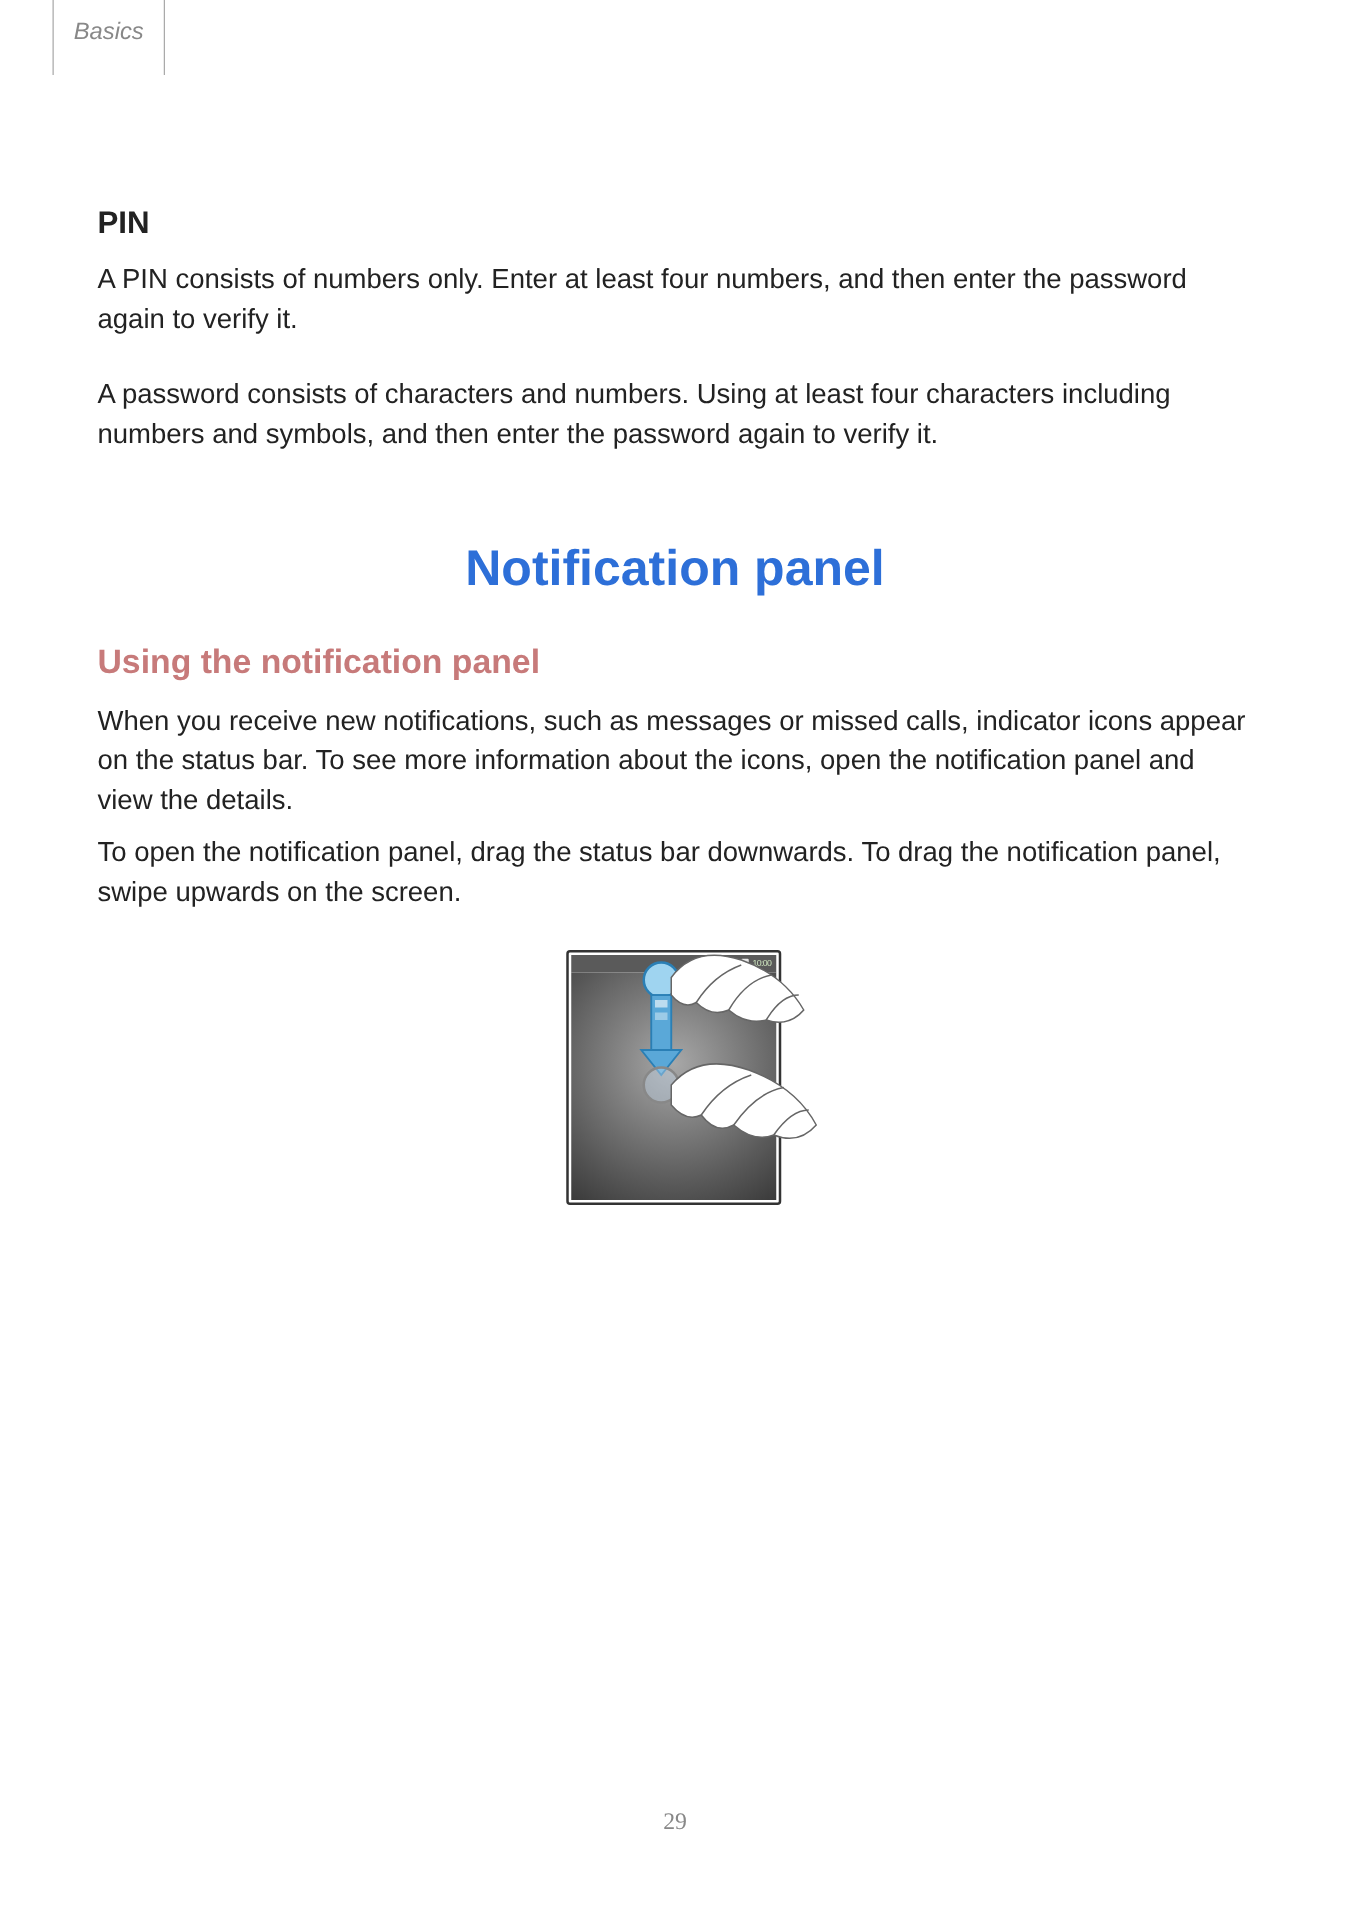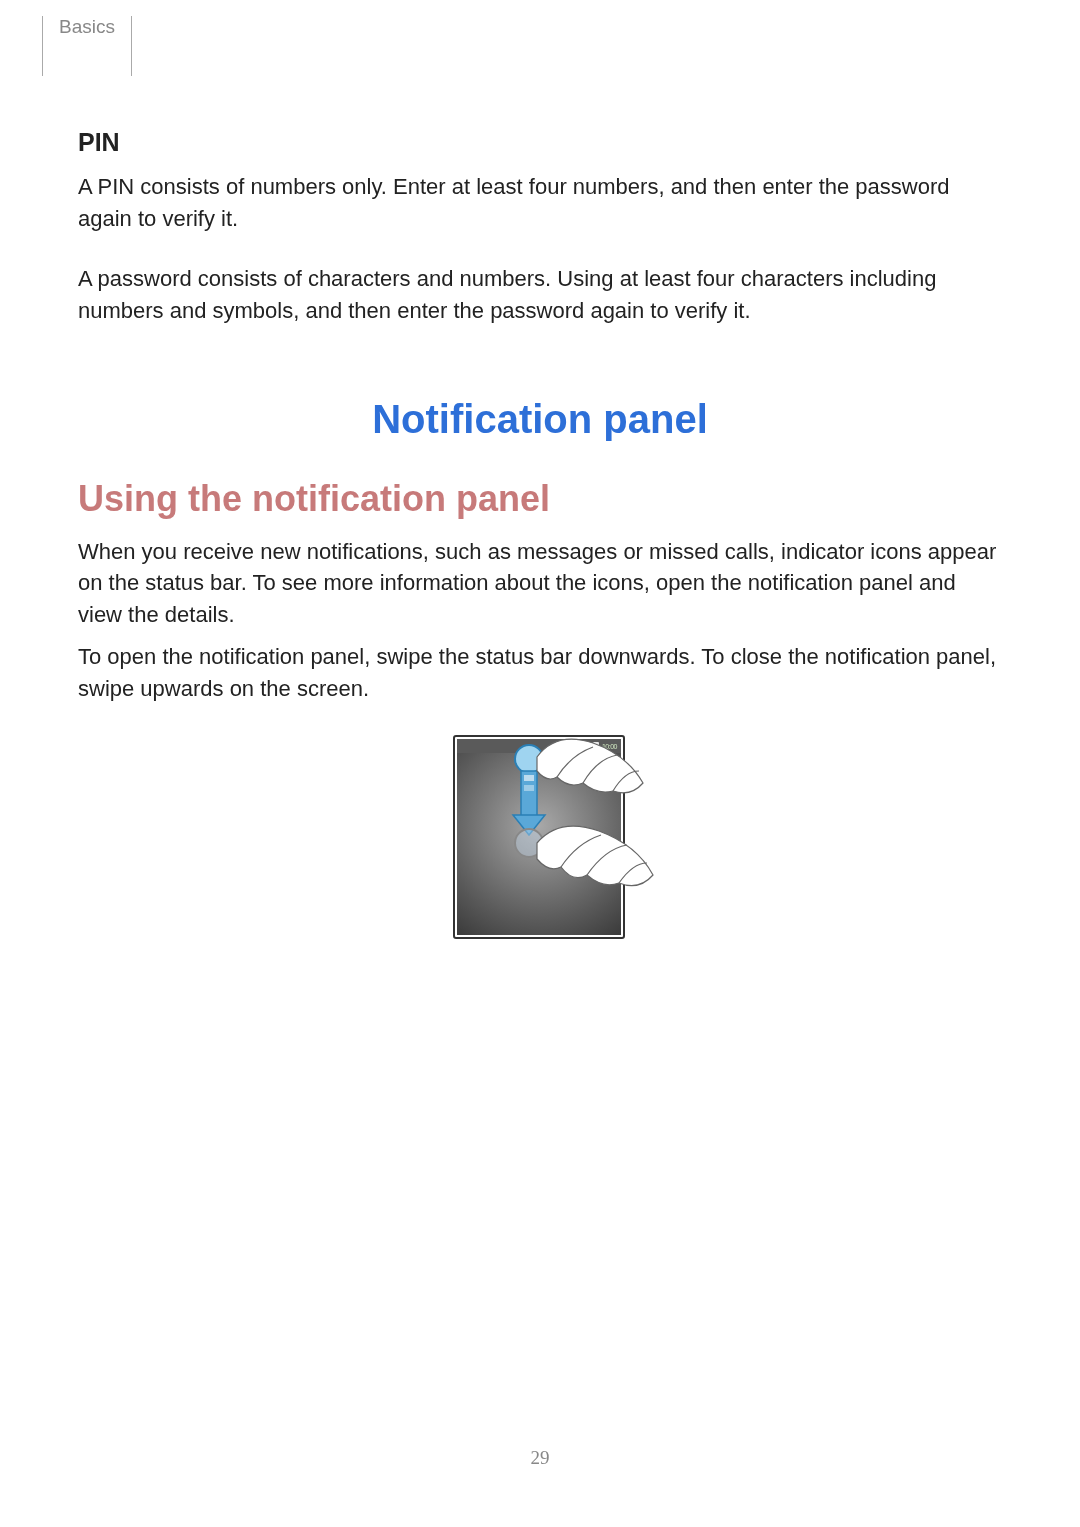--- a/index.html
+++ b/index.html
@@ -6,37 +6,39 @@
     body {
       font-family: -apple-system, BlinkMacSystemFont, "Segoe UI", Helvetica, Arial, sans-serif;
       background: #fff;
       width: 1080px;
       height: 1527px;
       position: relative;
       color: #222;
     }
     .header-tab {
       position: absolute;
-      top: 16px;
+      top: 0;
       left: 42px;
       height: 60px;
       border-left: 1.5px solid #aaa;
       border-right: 1.5px solid #aaa;
       padding: 0 16px;
       display: flex;
-      align-items: flex-start;
+      align-items: center;
       padding-bottom: 8px;
+      font-style: italic;
     }
     .breadcrumb {
       color: #888;
       font-size: 19px;
       font-weight: 400;
     }
     .content {
       padding: 100px 78px 0 78px;
+      margin-top: 36px;
     }
     .sub-heading {
       font-size: 25px;
       font-weight: 700;
       color: #222;
       margin-top: 28px;
       margin-bottom: 14px;
     }
     .body-text {
       font-size: 22px;
@@ -51,21 +53,21 @@
     }
     .main-title {
       font-size: 40px;
       font-weight: 700;
       color: #2d6fd8;
       margin-top: 70px;
       margin-bottom: 36px;
       text-align: center;
     }
     .sub-title {
-      font-size: 36px;
+      font-size: 27px;
       font-weight: 700;
       color: #c77a7a;
       margin-bottom: 16px;
     }
     .para { margin-bottom: 10px; }
     .figure-wrap {
       display: flex;
       justify-content: center;
       margin-top: 30px;
     }
@@ -137,21 +139,21 @@
   <div class="section-block">
     <div class="body-text">A password consists of characters and numbers. Using at least four characters including numbers and symbols, and then enter the password again to verify it.</div>
   </div>
 
   <div class="section-block">
   </div>
 
   <div class="main-title">Notification panel</div>
   <div class="sub-title">Using the notification panel</div>
   <div class="body-text para">When you receive new notifications, such as messages or missed calls, indicator icons appear on the status bar. To see more information about the icons, open the notification panel and view the details.</div>
-  <div class="body-text para">To open the notification panel, swipe the status bar downwards. To close the notification panel, swipe upwards on the screen.</div>
+  <div class="body-text para">To open the notification panel, drag the status bar downwards. To drag the notification panel, swipe upwards on the screen.</div>
 
   <div class="figure-wrap">
     <div class="device-illustration">
       <div class="device-frame">
         <div class="device-bar">
           <div class="bar-icon"></div>
           <span class="bar-time">10:00</span>
         </div>
         <div class="device-body"></div>
       </div>

